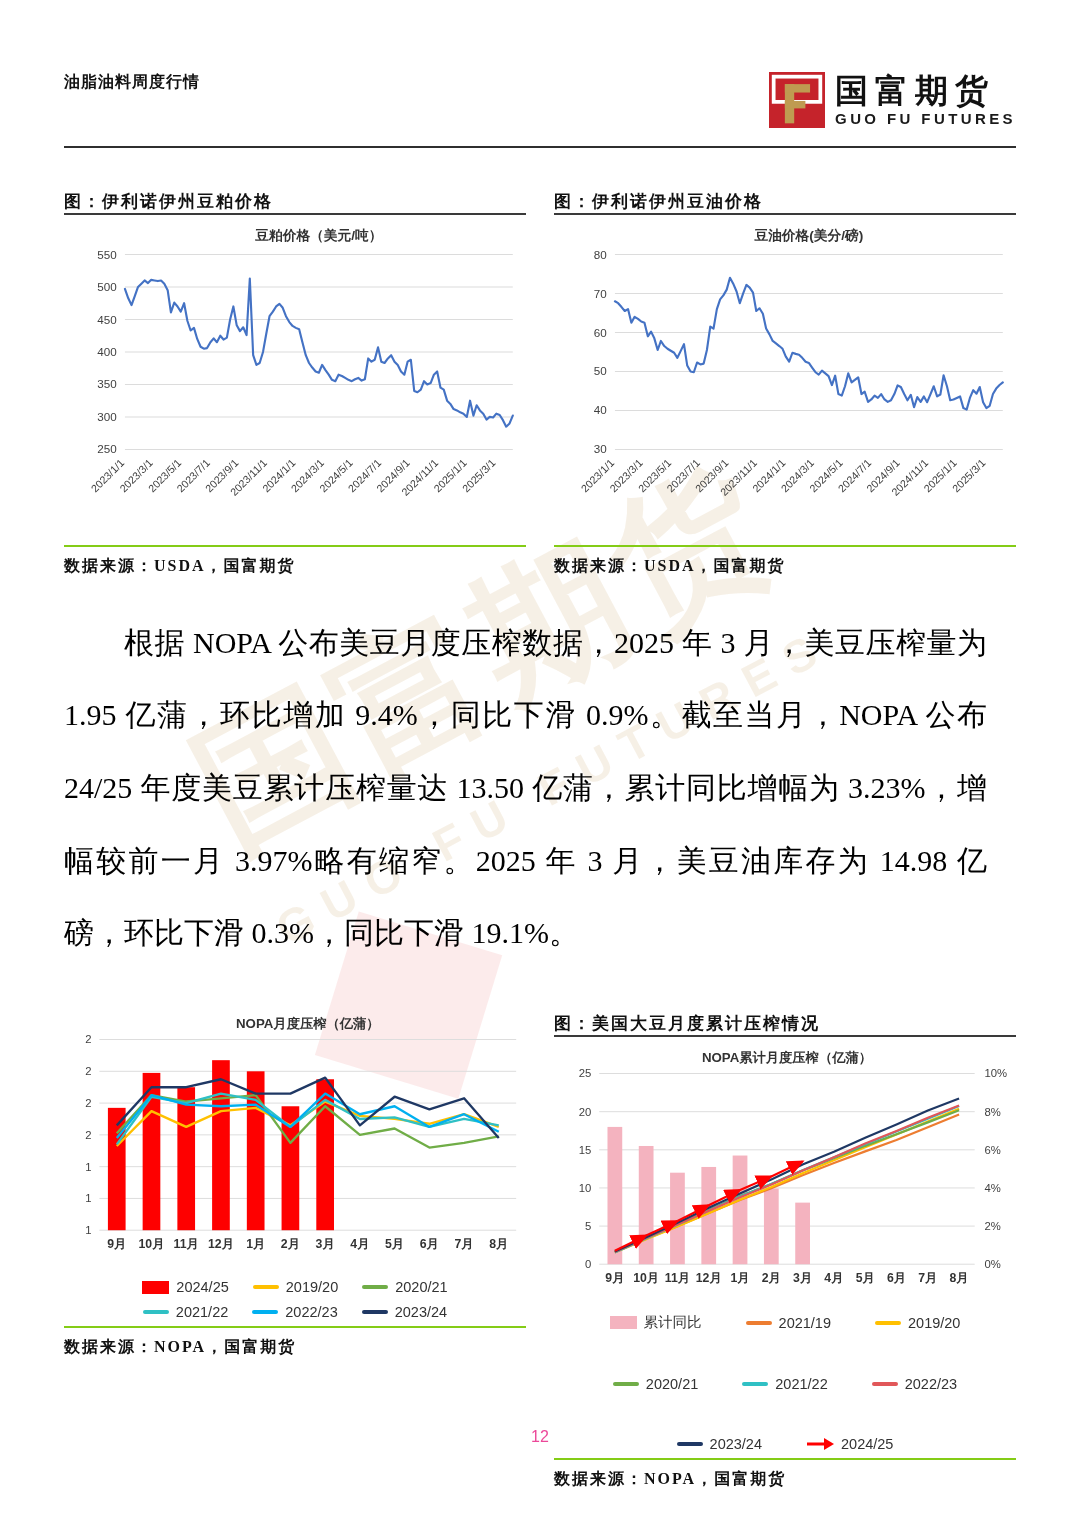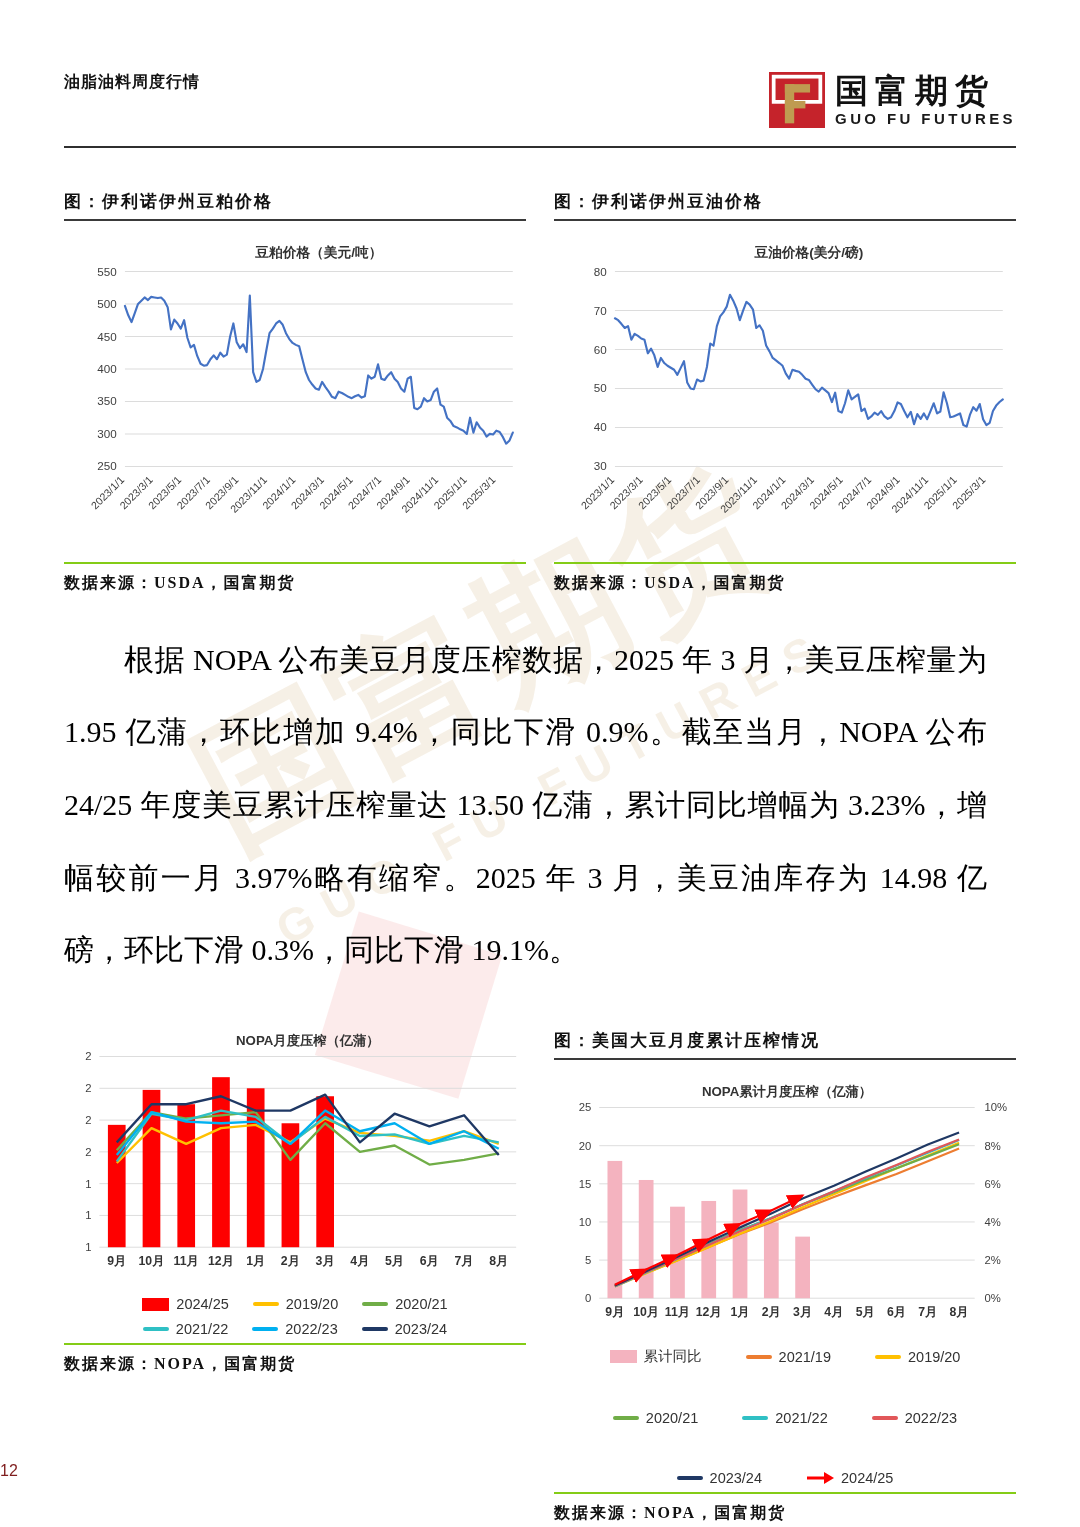--- a/index.html
+++ b/index.html
@@ -13,36 +13,36 @@
   .brand{display:flex;align-items:center;gap:10px;}
   .brand-text .cn{font-size:33px;font-weight:900;letter-spacing:7px;line-height:1;
                   font-family:"Liberation Sans",sans-serif;color:#111;}
   .brand-text .en{font-size:15px;font-weight:700;letter-spacing:3.4px;color:#1a1a1a;margin-top:3px;
                   font-family:"Liberation Sans",sans-serif;}
   .hrule{border:none;border-top:2px solid #2f2f2f;margin:12px 64px 0 64px;}
   
   .charts-row{display:flex;gap:28px;padding:0 64px;margin-top:42px;}
   .figure{flex:1;min-width:0;}
   .fig-heading{font-size:17px;font-weight:700;letter-spacing:2px;border-bottom:2px solid #3a3a3a;
-               padding-bottom:6px;margin-bottom:20px;}
+               margin-bottom:9px;}
   .fig-source{font-size:16px;font-weight:700;letter-spacing:2px;border-top:2px solid #84cc16;
               padding-top:9px;margin-top:6px;}
   .figure svg{display:block;width:100%;height:auto;}
   
   .para{margin:30px 93px 0 64px;font-size:30px;line-height:2.42;text-align:justify;
         text-indent:2em;color:#000;}
   
   .legend{display:flex;flex-wrap:wrap;justify-content:center;column-gap:24px;row-gap:9px;
           margin:4px auto 0 auto;font-family:"Liberation Sans",sans-serif;}
   .legend-item{display:flex;align-items:center;gap:7px;font-size:14.5px;font-weight:400;color:#333;}
   .sw-bar{display:inline-block;width:27px;height:13px;}
   .sw-line{display:inline-block;width:26px;height:4px;border-radius:2px;}
   
-  .page-number{position:absolute;left:0;right:0;bottom:44px;text-align:left;
-               font-size:16px;font-family:"Liberation Sans",sans-serif;color:#7f1d1d;}
+  .page-number{position:absolute;left:0;right:0;bottom:44px;text-align:center;
+               font-size:16px;font-family:"Liberation Sans",sans-serif;color:#ec4899;}
   .wechat{position:absolute;right:62px;bottom:34px;display:flex;align-items:center;gap:10px;
           color:#b9b9b9;font-size:28px;letter-spacing:2px;font-family:"Liberation Sans",sans-serif;}
   
   .watermark{position:absolute;top:540px;left:200px;width:720px;height:520px;z-index:0;
              transform:rotate(-28deg);pointer-events:none;text-align:center;}
   .wm-cn{font-size:148px;font-weight:800;letter-spacing:8px;white-space:nowrap;
          color:rgba(199,161,97,0.16);font-family:"Liberation Sans",sans-serif;}
   .wm-en{font-size:46px;font-weight:700;letter-spacing:15px;margin-top:18px;
          color:rgba(199,161,97,0.16);font-family:"Liberation Sans",sans-serif;}
   .wm-diamond{position:absolute;left:55px;top:295px;width:150px;height:150px;

